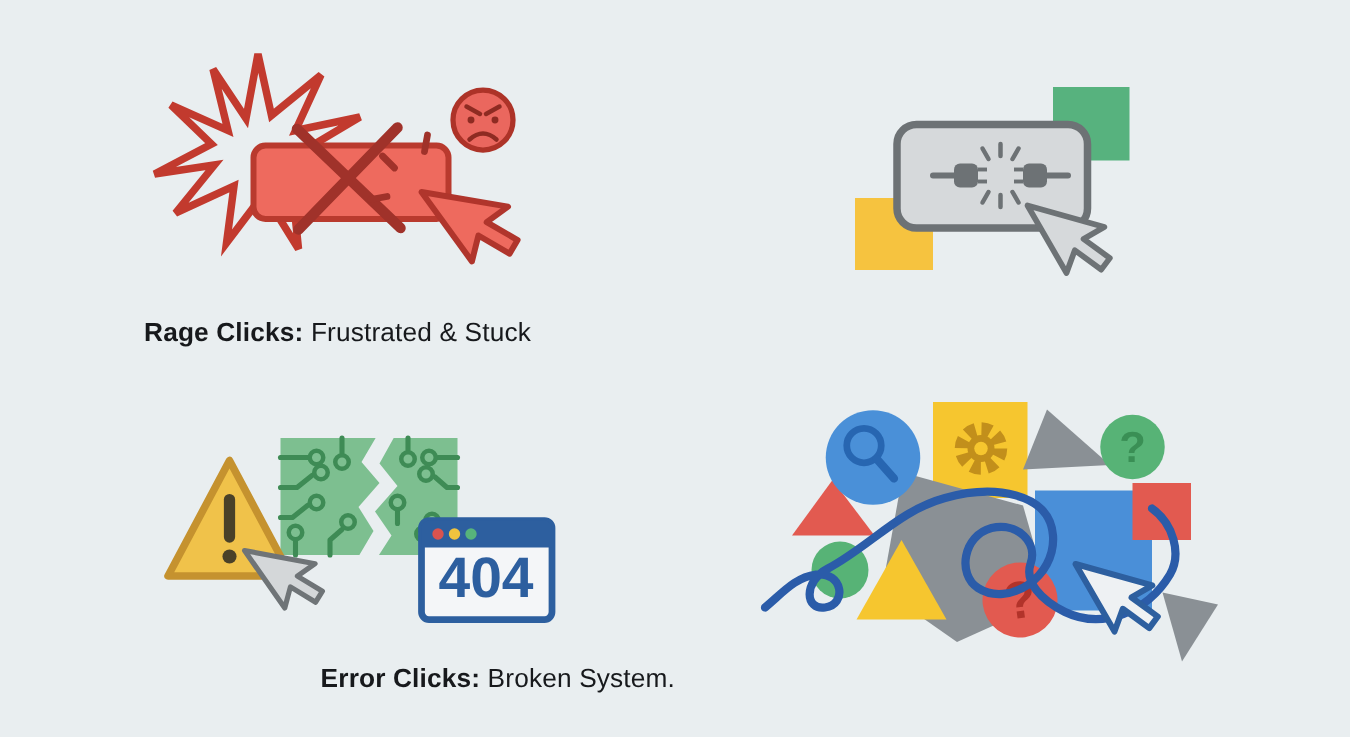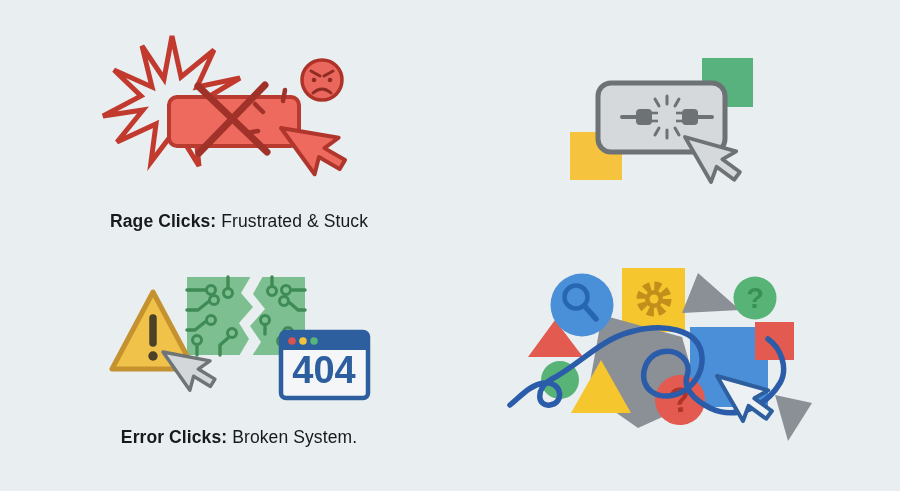--- a/index.html
+++ b/index.html
@@ -1,32 +1,32 @@
 <!DOCTYPE html>
 <html><head>
 <meta charset="utf-8">
 <style>
   html,body{margin:0;padding:0;}
   body{
     width:900px;height:491px;overflow:hidden;position:relative;
     background:#e9eef0;
     font-family:"Liberation Sans", sans-serif;
   }
-  .panel{position:absolute;width:450px;height:245px;padding-left:28px;}
+  .panel{position:absolute;width:450px;height:245px;}
   .panel.q1{left:0;top:0;}
   .panel.q2{left:450px;top:0;}
-  .panel.q3{left:0;top:230px;}
+  .panel.q3{left:0;top:245px;}
   .panel.q4{left:450px;top:245px;}
   .art{position:absolute;left:0;top:0;width:450px;height:200px;display:block;}
   .caption{
     position:absolute;left:0;right:0;margin:0;text-align:center;
     font-size:17.5px;color:#17191c;letter-spacing:.1px;
   }
   .row1 .caption{top:211px;}
-  .row2 .caption{top:197px;}
+  .row2 .caption{top:197px;text-align:right;}
   .caption b{font-weight:700;}
   .caption .desc{font-weight:400;margin-left:5px;}
   svg text{font-family:"Liberation Sans", sans-serif;}
 </style>
 </head>
 <body>
 
 <svg width="0" height="0" style="position:absolute" aria-hidden="true">
   <defs>
     <path id="ptr" d="M0 0 L0 26 L6.2 20.8 L10.6 30.8 L15 28.9 L10.6 19 L18.6 19 Z"></path>

